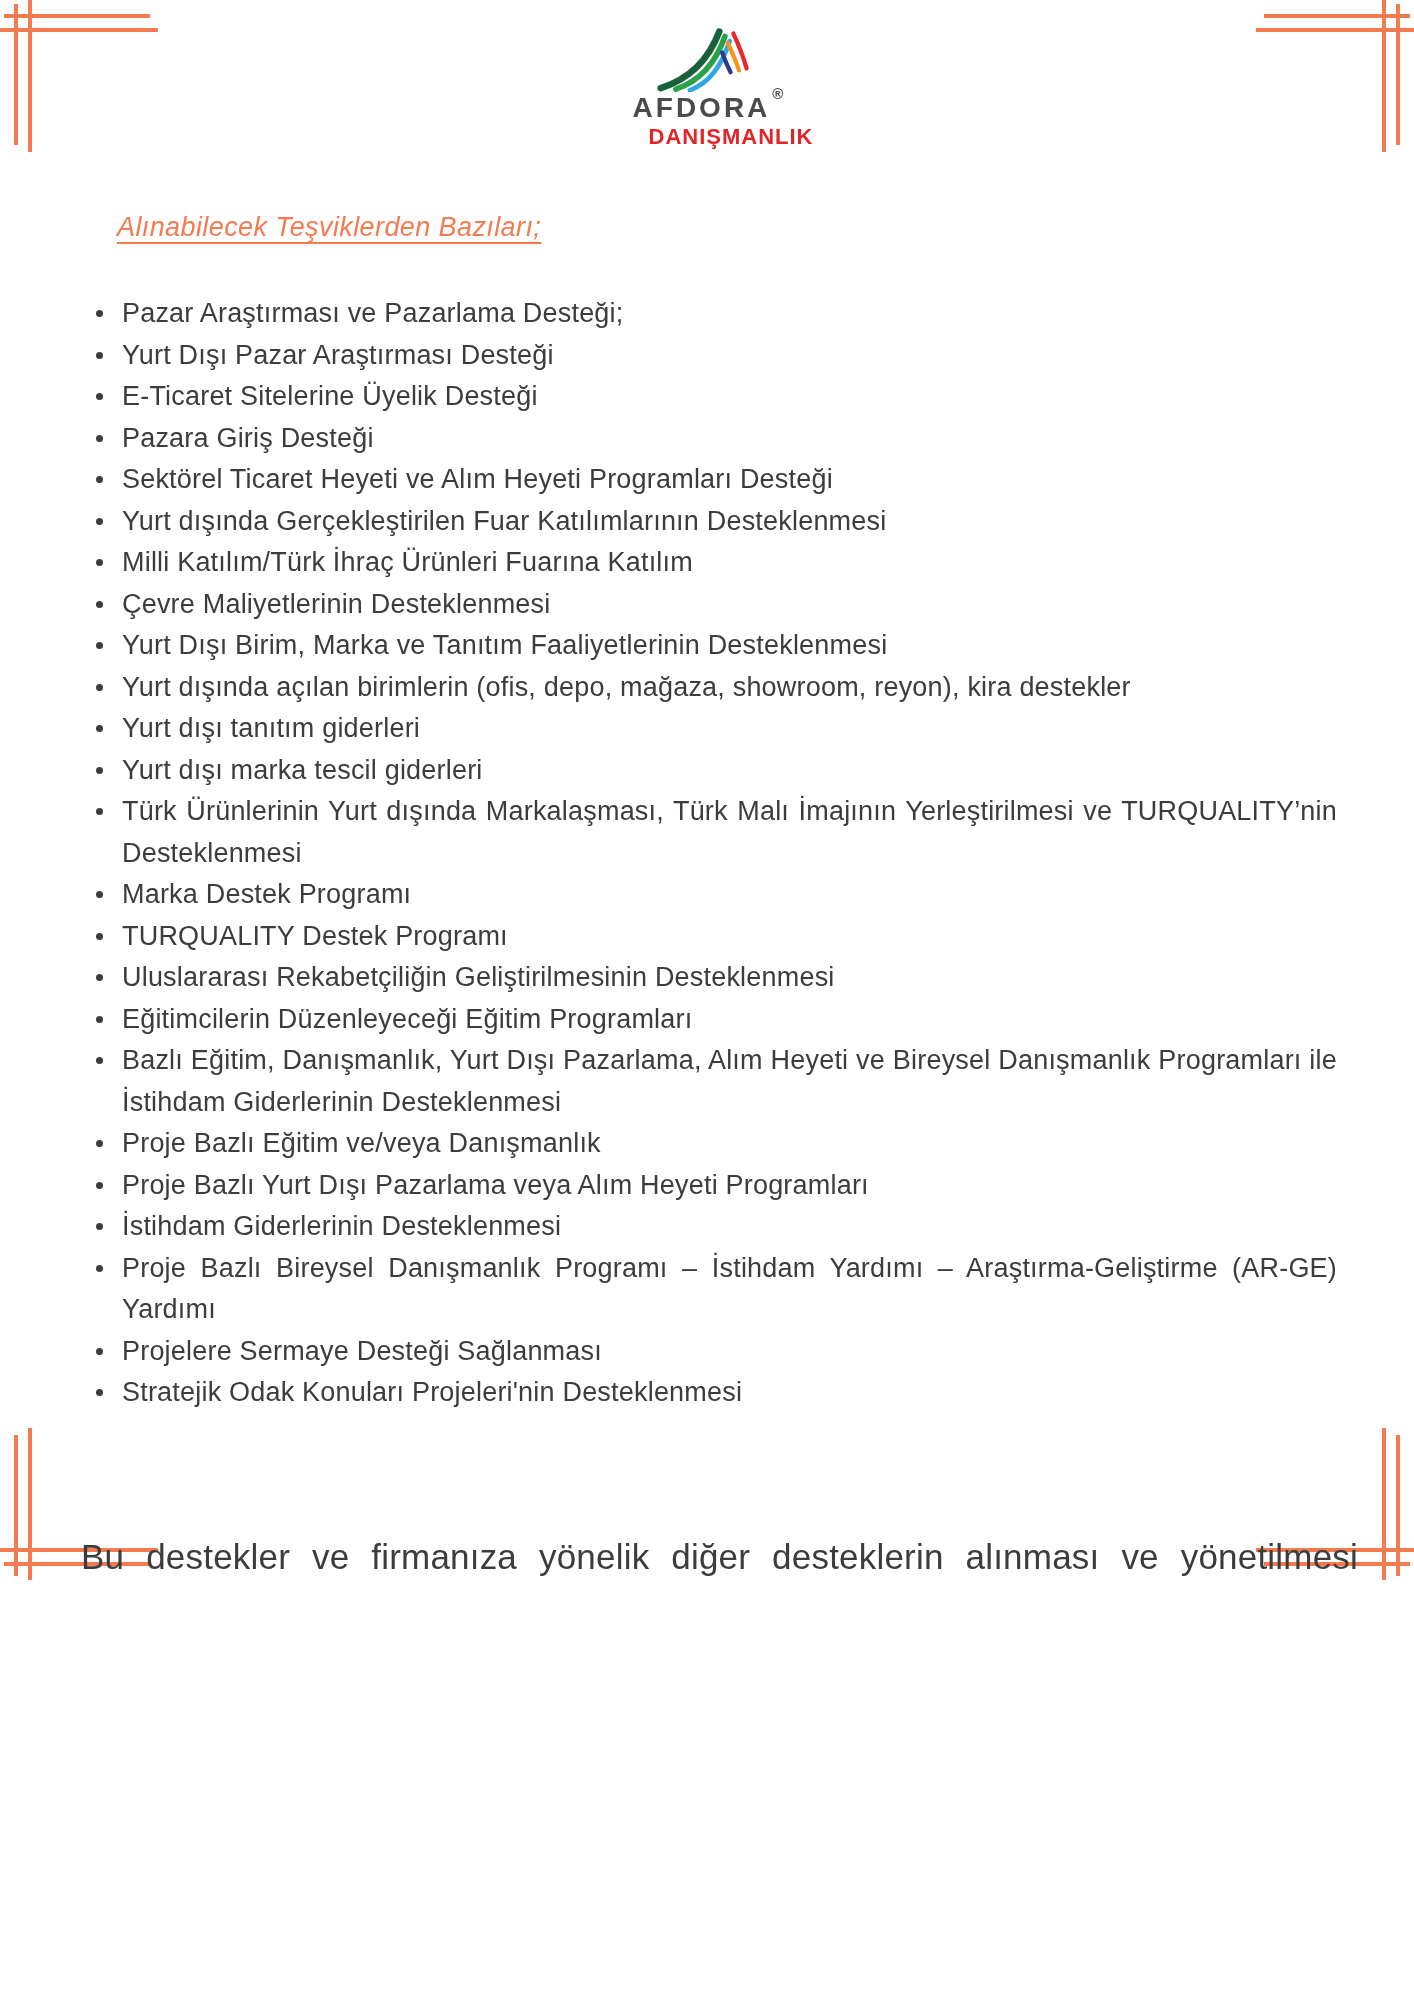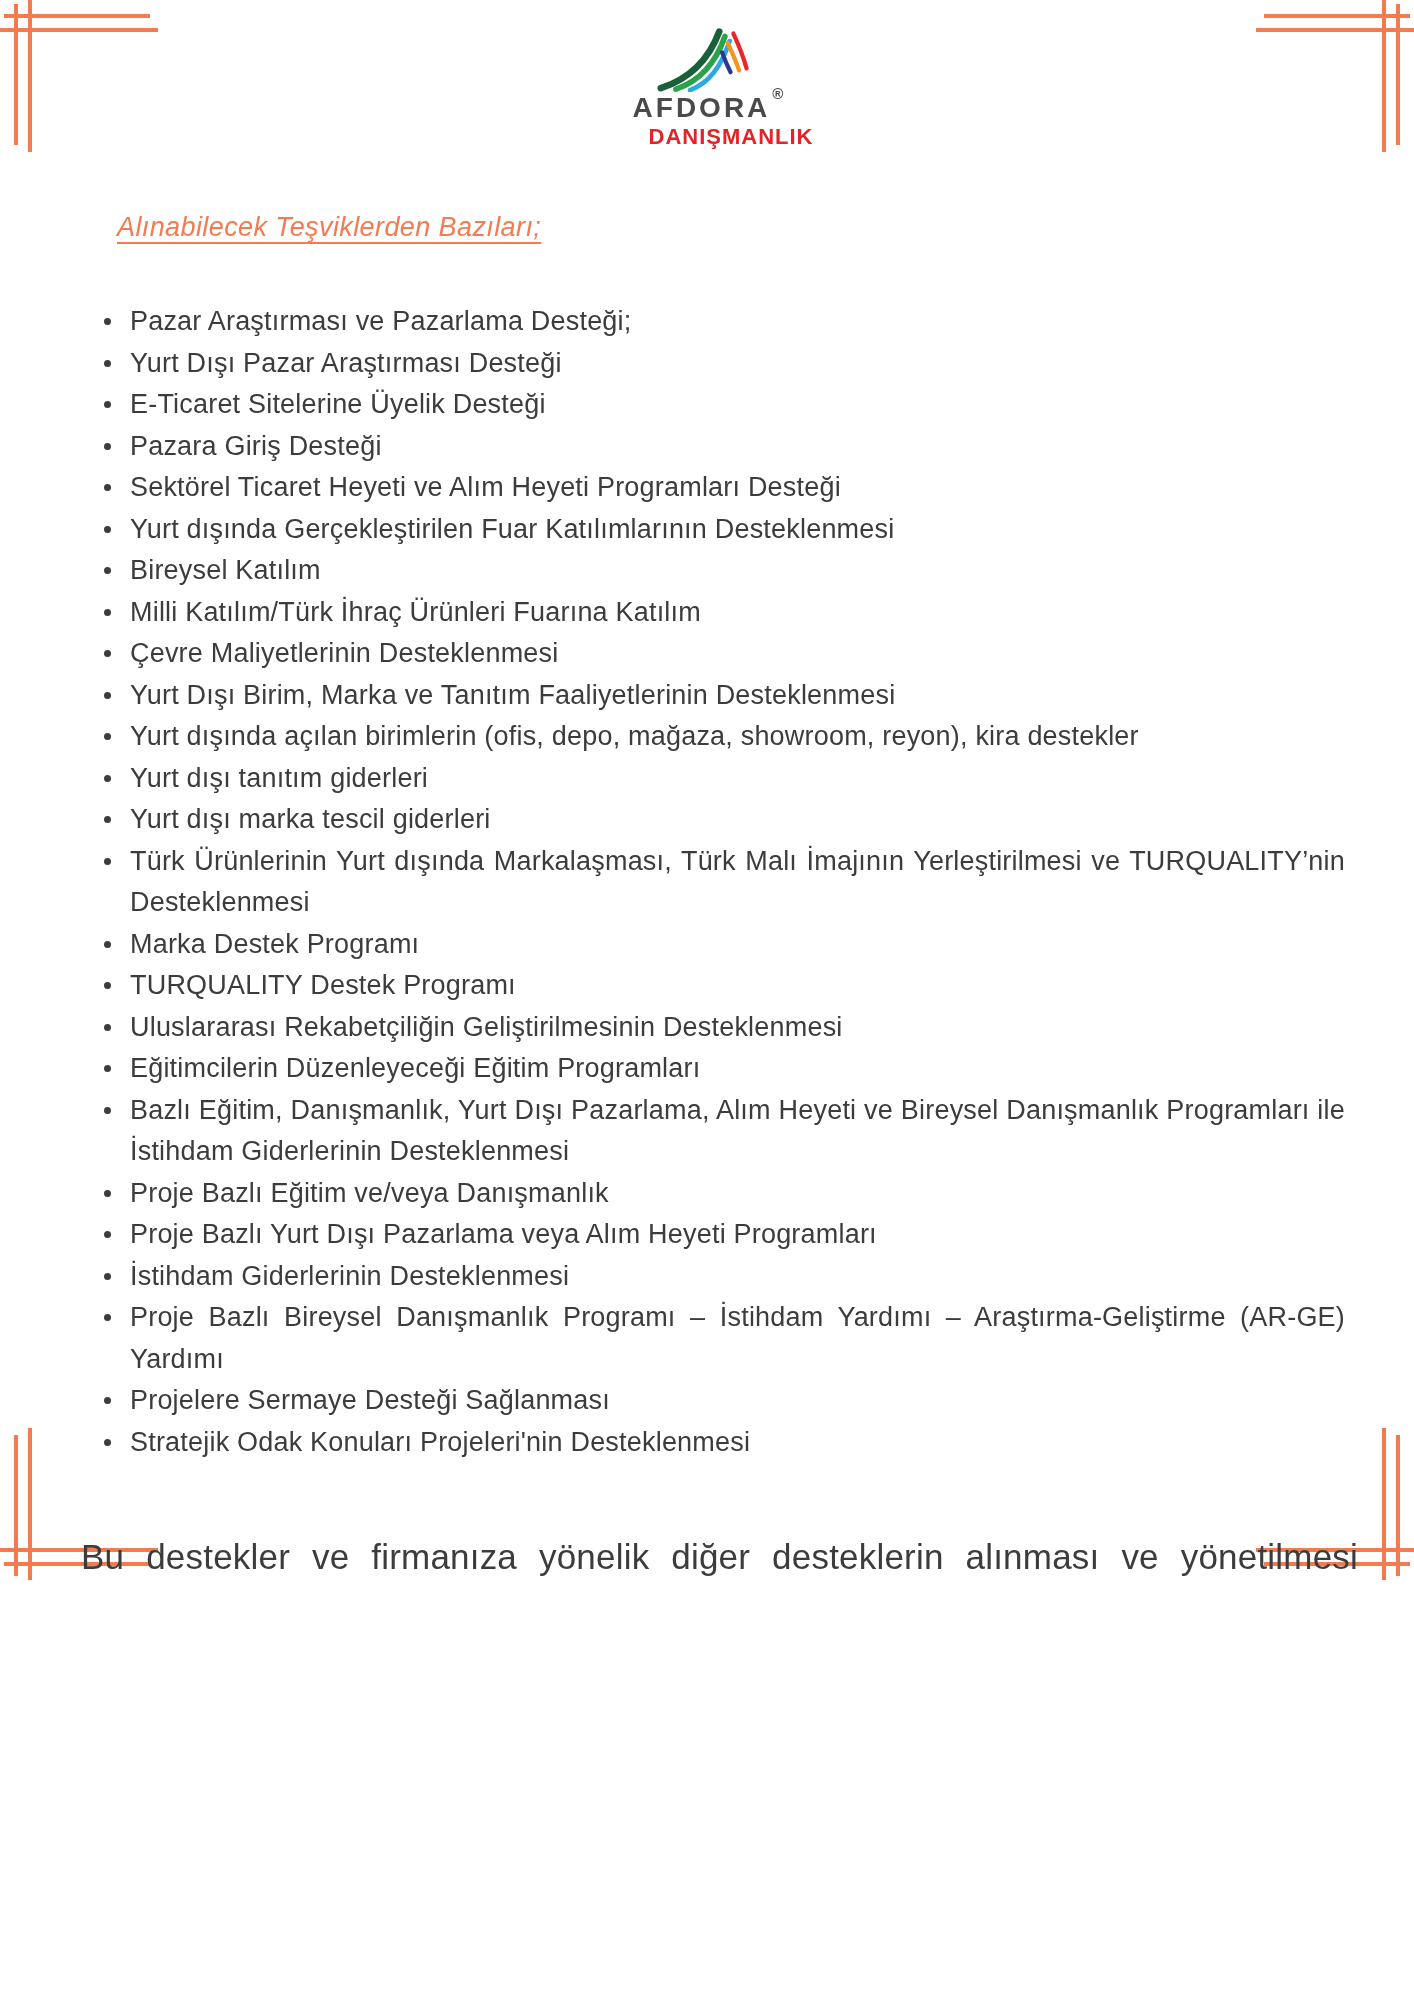--- a/index.html
+++ b/index.html
@@ -44,21 +44,21 @@
   
   .heading{
     position:absolute;top:212px;left:117px;
     font-size:27px;font-style:italic;color:var(--accent);
     text-decoration:underline;text-underline-offset:6px;text-decoration-thickness:2px;
     letter-spacing:0.4px;
   }
 
   
   .incentives{
-    position:absolute;top:293px;left:0;margin:8px;
+    position:absolute;top:293px;left:0;margin:0;
     width:1337px;padding:0 0 0 122px;list-style:none;
   }
   .incentives li{
     font-size:27px;line-height:41.5px;letter-spacing:0.2px;
     text-align:justify;position:relative;color:var(--text);
   }
   .incentives li::before{
     content:"";position:absolute;left:-26px;top:17px;
     width:7px;height:7px;border-radius:50%;background:var(--text);
   }
@@ -131,21 +131,20 @@
 
   <div class="heading">Alınabilecek Teşviklerden Bazıları;</div>
 
   <ul class="incentives">
       <li>Pazar Araştırması ve Pazarlama Desteği;</li>
       <li>Yurt Dışı Pazar Araştırması Desteği</li>
       <li>E-Ticaret Sitelerine Üyelik Desteği</li>
       <li>Pazara Giriş Desteği</li>
       <li>Sektörel Ticaret Heyeti ve Alım Heyeti Programları Desteği</li>
       <li>Yurt dışında Gerçekleştirilen Fuar Katılımlarının Desteklenmesi</li>
-      <li>Bireysel Katılım</li>
       <li>Milli Katılım/Türk İhraç Ürünleri Fuarına Katılım</li>
       <li>Çevre Maliyetlerinin Desteklenmesi</li>
       <li>Yurt Dışı Birim, Marka ve Tanıtım Faaliyetlerinin Desteklenmesi</li>
       <li>Yurt dışında açılan birimlerin (ofis, depo, mağaza, showroom, reyon), kira destekler</li>
       <li>Yurt dışı tanıtım giderleri</li>
       <li>Yurt dışı marka tescil giderleri</li>
       <li>Türk Ürünlerinin Yurt dışında Markalaşması, Türk Malı İmajının Yerleştirilmesi ve TURQUALITY’nin Desteklenmesi</li>
       <li>Marka Destek Programı</li>
       <li>TURQUALITY Destek Programı</li>
       <li>Uluslararası Rekabetçiliğin Geliştirilmesinin Desteklenmesi</li>

